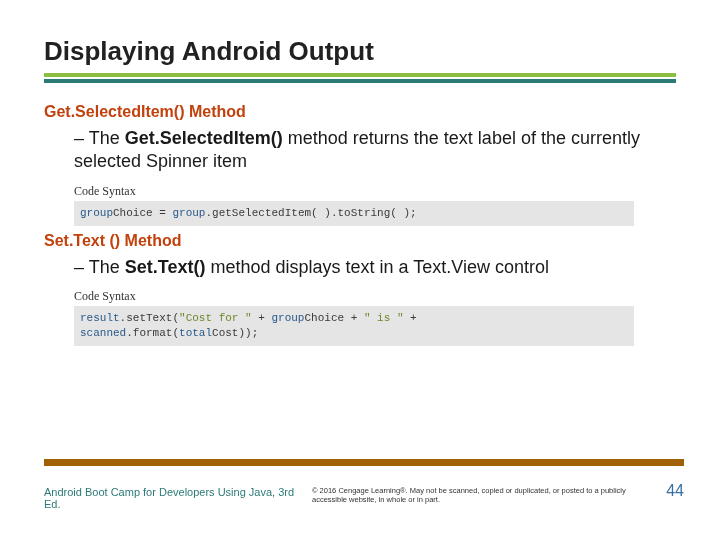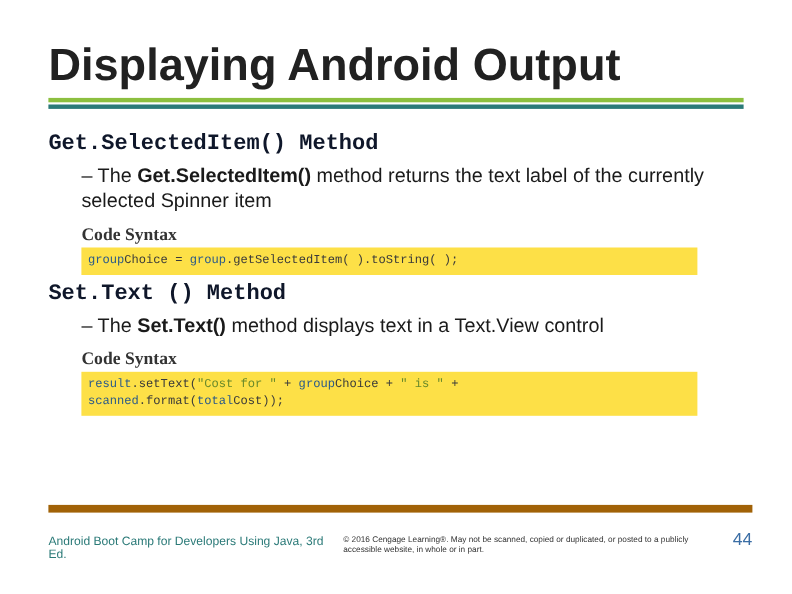--- a/index.html
+++ b/index.html
@@ -9,63 +9,62 @@
     height: 540px;
     font-family: Arial, Helvetica, sans-serif;
     background: #ffffff;
     position: relative;
     overflow: hidden;
   }
   .slide {
     padding: 36px 44px 0 44px;
   }
   .title {
-    font-size: 41px;
+    font-size: 26px;
     font-weight: bold;
     color: #212121;
     margin: 0 0 6px 0;
   }
   .rule-green {
     height: 4px;
     background: #8CBF3F;
     margin: 0 0 2px 0;
   }
   .rule-teal {
     height: 4px;
     background: #2B7A78;
     margin: 0 0 20px 0;
   }
   .sub-heading {
-    font-size: 20px;
+    font-size: 16px;
     font-weight: bold;
-    color: #0f172a;
+    color: #c2410c;
     margin: 0 0 6px 0;
-    font-family: Liberation Mono, monospace;
   }
   .bullet {
     font-size: 18px;
     color: #1a1a1a;
     margin: 0 0 8px 30px;
     line-height: 1.3;
   }
   .bold-inline { font-weight: bold; text-align: center; }
   .block2 { }
   .syntax-block {
     margin: 6px 0 6px 30px;
     width: 560px;
   }
   .syntax-label {
     font-family: "Times New Roman", serif;
-    font-weight: bold;
-    font-size: 16px;
+    font-weight: normal;
+    font-size: 12px;
     color: #333;
     padding: 2px 0 2px 0;
   }
   .syntax-body {
-    background: #fde047;
+    background: #e5e5e5;
     padding: 5px 6px;
     font-family: "Courier New", monospace;
     font-size: 11px;
     color: #3a3a3a;
     line-height: 1.35;
     white-space: pre-wrap;
   }
   .tok-obj { color: #2a5a8a; }
   .tok-op  { color: #3a3a3a; }
   .tok-str { color: #6a8a2a; }

